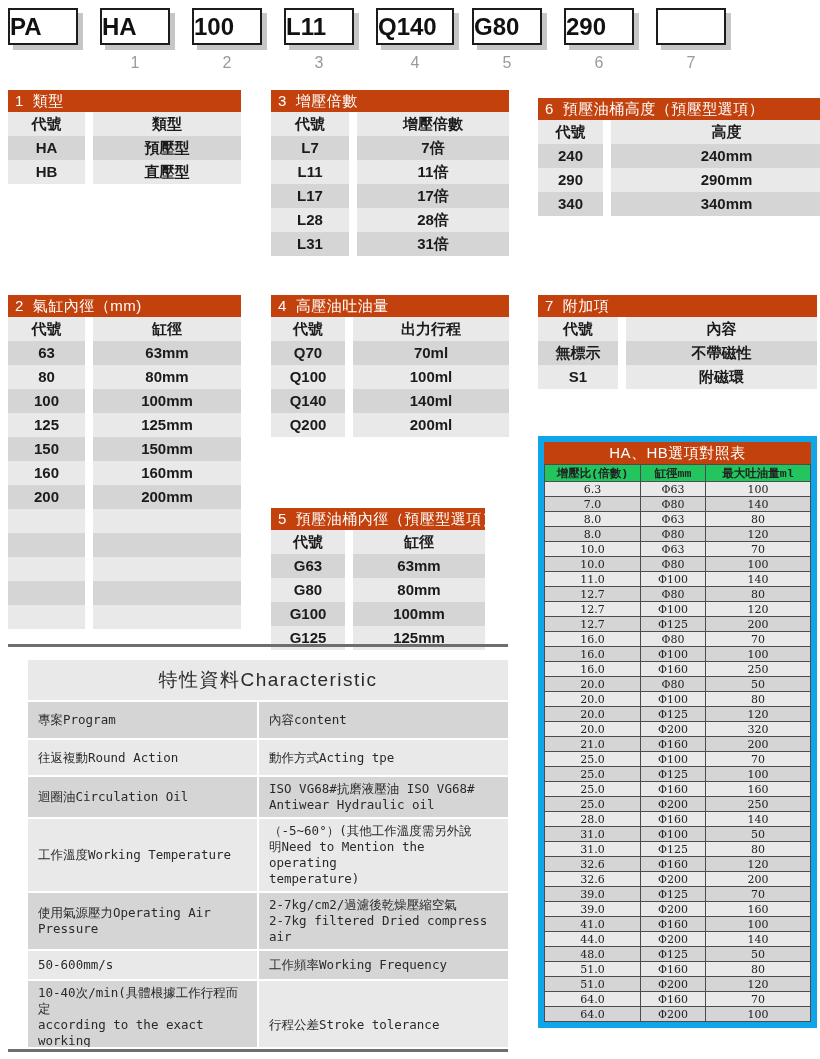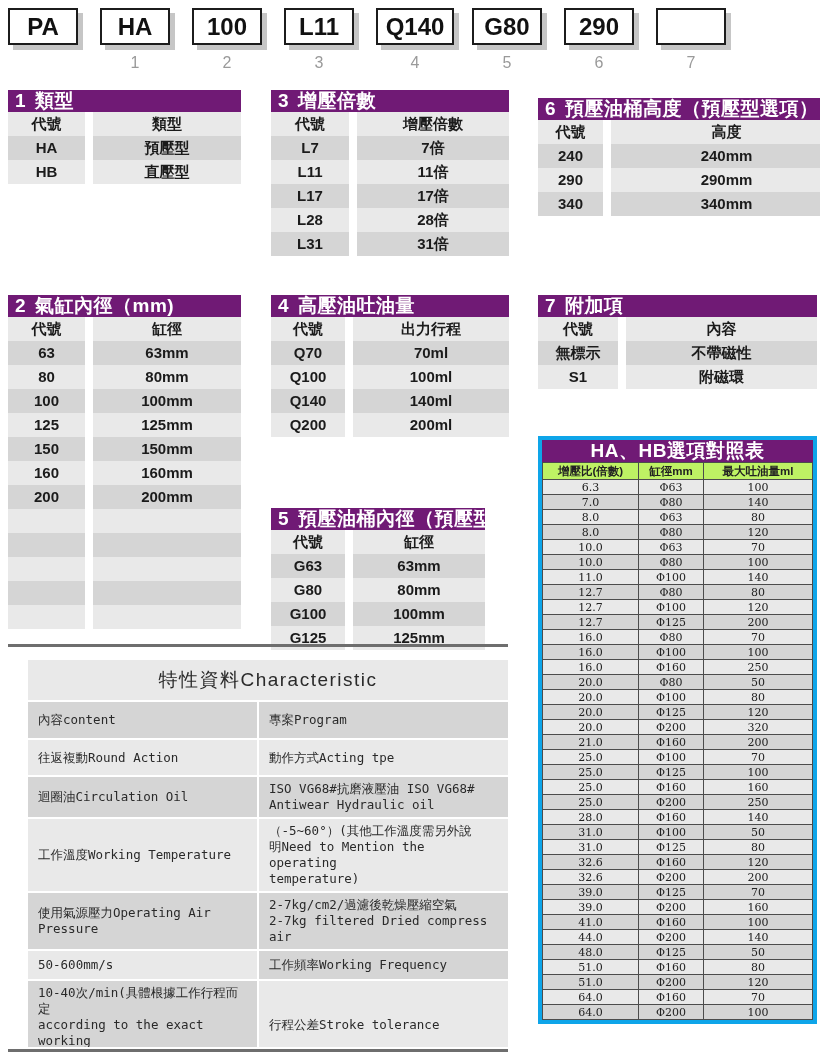--- a/index.html
+++ b/index.html
@@ -8,64 +8,64 @@
     width:820px; height:1059px; position:relative; overflow:hidden;
     font-family:"Liberation Sans","DejaVu Sans",sans-serif; color:#1b1b1b;
   }
   
   .code-row { position:absolute; left:8px; top:8px; display:flex; }
   .unit { width:70px; margin-right:22px; text-align:center; }
   .unit.wide { width:78px; margin-right:18px; }
   .code-box {
     height:37px; background:#ffffff; border:2px solid #1c1c1c;
     box-shadow:5px 5px 0 #c6c6c6;
-    display:flex; align-items:center; justify-content:center;
+    display:flex; align-items:center; 
     font-size:24px; font-weight:bold; color:#111;
   }
   .pos-num { margin-top:9px; font-size:16px; color:#9a9a9a; }
   
   .section { position:absolute; }
   .s1 { left:8px;   top:90px;  width:233px; }
   .s2 { left:8px;   top:295px; width:233px; }
   .s3 { left:271px; top:90px;  width:238px; }
   .s4 { left:271px; top:295px; width:238px; }
   .s5 { left:271px; top:508px; width:214px; }
   .s6 { left:538px; top:98px;  width:304px; }
   .s7 { left:538px; top:295px; width:279px; }
   .bar {
-    height:22px; line-height:22px; background:#701a75; color:#ffffff;
-    font-size:19px; font-weight:bold; padding-left:7px; letter-spacing:.5px;
+    height:22px; line-height:22px; background:#c2410c; color:#ffffff;
+    font-size:15px; font-weight:normal; padding-left:7px; letter-spacing:.5px;
     white-space:nowrap; overflow:hidden;
   }
   .bar .bar-num { margin-right:9px; }
   .grid { display:grid; column-gap:8px; background:#ffffff; }
   .s1 .grid, .s2 .grid { grid-template-columns:77px 1fr; }
   .s3 .grid { grid-template-columns:78px 1fr; }
   .s4 .grid, .s5 .grid { grid-template-columns:74px 1fr; }
   .s6 .grid { grid-template-columns:65px 1fr; }
   .s7 .grid { grid-template-columns:80px 1fr; }
   .cell {
     height:24px; line-height:24px; text-align:center;
     font-size:15px; font-weight:bold; color:#1b1b1b;
   }
   .shade-light { background:#e9e9e9; }
   .shade-dark  { background:#d5d5d5; }
   .head { background:#e9e9e9; }
   
-  .compare { position:absolute; left:538px; top:436px; width:279px; border:4px solid #0ea5e9; background:#fff; }
+  .compare { position:absolute; left:538px; top:436px; width:279px; border:6px solid #0ea5e9; background:#fff; }
   .compare .bar { text-align:center; padding-left:0; height:22px; }
   .compare table { border-collapse:collapse; width:100%; table-layout:fixed; }
   .compare col.c1 { width:96px; } .compare col.c2 { width:65px; }
   .compare td {
     border:1px solid #4c4c4c; height:15px; text-align:center; padding:0;
     font-size:11px; font-family:"DejaVu Serif","Liberation Serif",serif; color:#222;
   }
   .compare thead td {
-    font-family:Liberation Sans, sans-serif; font-weight:bold;
-    font-size:11.5px; height:17px; background:#bef264;
+    font-family:Liberation Mono, monospace; font-weight:bold;
+    font-size:11.5px; height:17px; background:#22c55e;
   }
   
   .divider { position:absolute; height:3px; background:#6e6e6e; }
   .divider.top { left:8px; top:644px; width:500px; }
   .divider.bottom { left:8px; top:1049px; width:500px; }
   .char { position:absolute; left:8px; top:660px; width:500px; height:387px; overflow:hidden;padding-left:20px; }
   .char-title {
     height:40px; line-height:40px; text-align:center; background:#e9e9e9;
     font-size:19px; letter-spacing:1.5px; color:#2a2a2a; margin-bottom:2px;
   }
@@ -470,22 +470,22 @@
           <td class="shade-dark">100</td>
         </tr>
       </tbody>
   </table>
 </div>
 
 <div class="divider top"></div>
 <div class="char">
   <div class="char-title">特性資料Characteristic</div>
   <div class="char-grid">
+      <div class="cell shade-dark">專案Program</div>
       <div class="cell shade-dark">內容content</div>
-      <div class="cell shade-dark">專案Program</div>
       <div class="cell shade-light">往返複動Round Action</div>
       <div class="cell shade-light">動作方式Acting tpe</div>
       <div class="cell shade-dark">迴圈油Circulation Oil</div>
       <div class="cell shade-dark">ISO VG68#抗磨液壓油 ISO VG68#
 Antiwear Hydraulic oil</div>
       <div class="cell shade-light">工作溫度Working Temperature</div>
       <div class="cell shade-light">（-5~60°）(其他工作溫度需另外說
 明Need to Mention the operating
 temperature)</div>
       <div class="cell shade-dark">使用氣源壓力Operating Air Pressure</div>

